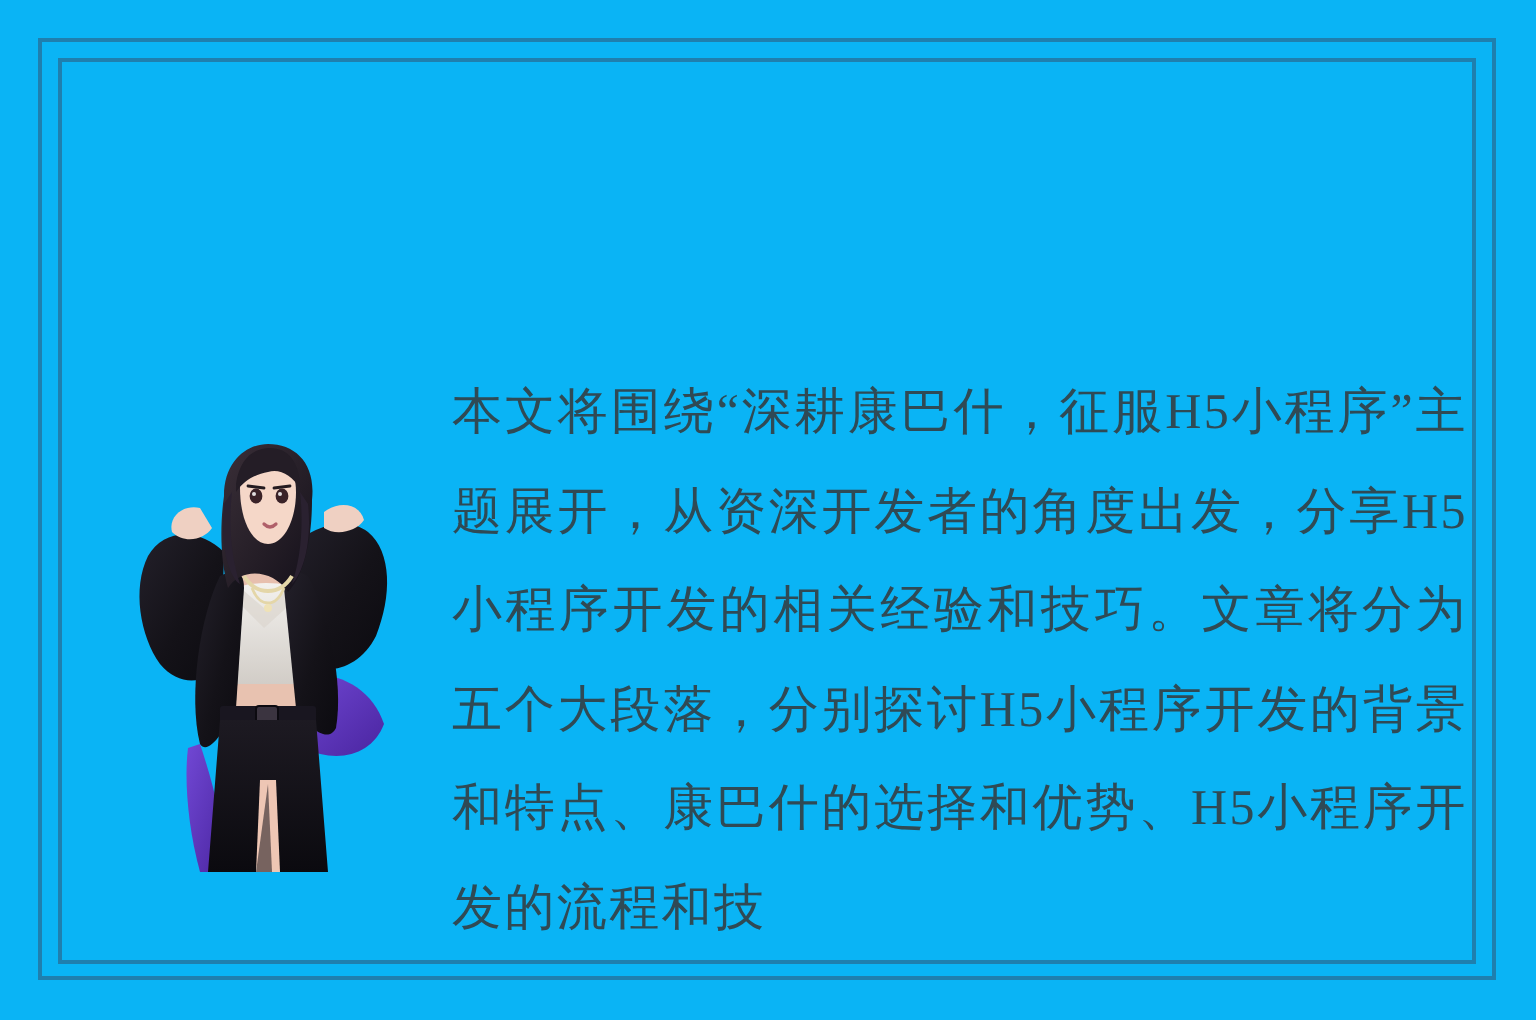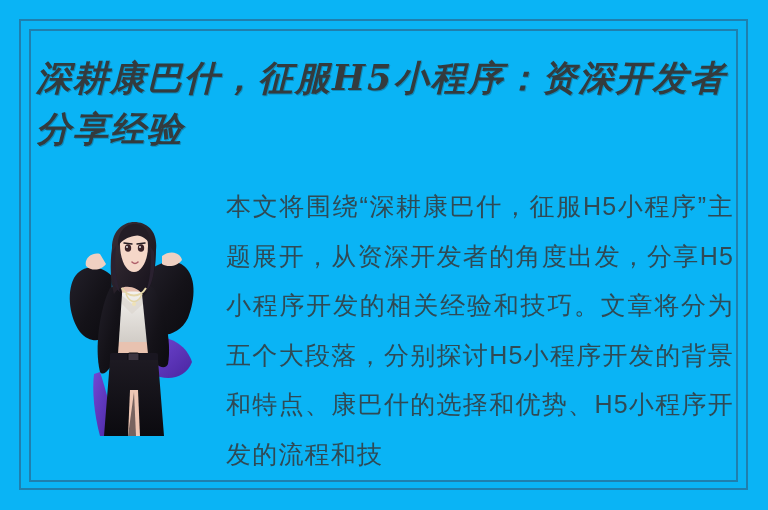--- a/index.html
+++ b/index.html
@@ -73,38 +73,37 @@
   .art svg { display: block; }
 
   
   .body-copy {
     position: absolute;
     left: 226px;
     top: 182px;
     width: 508px;
     height: 296px;
     overflow: hidden;
-    font-family: Liberation Sans, sans-serif;
+    font-family: Liberation Serif, serif;
     font-size: 25px;
     line-height: 49.5px;
     letter-spacing: 1.2px;
     color: #2f4a55;
     text-align: justify;
     text-justify: inter-character;
   }
 </style>
 </head>
 <body>
 
 <div id="cover">
 
   <div class="frame-outer"></div>
   <div class="frame-inner"></div>
 
-  <div class="title">深耕康巴什，征服H5小程序：资深开发者分享经验</div>
 
   <div class="art">
     <svg width="152" height="214" viewBox="0 0 152 214" xmlns="http://www.w3.org/2000/svg">
       <defs>
         <linearGradient id="jacketG" x1="0" y1="0" x2="1" y2="1">
           <stop offset="0%" stop-color="#23202a"></stop>
           <stop offset="55%" stop-color="#141218"></stop>
           <stop offset="100%" stop-color="#0c0b10"></stop>
         </linearGradient>
         <linearGradient id="purpG" x1="0" y1="0" x2="1" y2="1">

